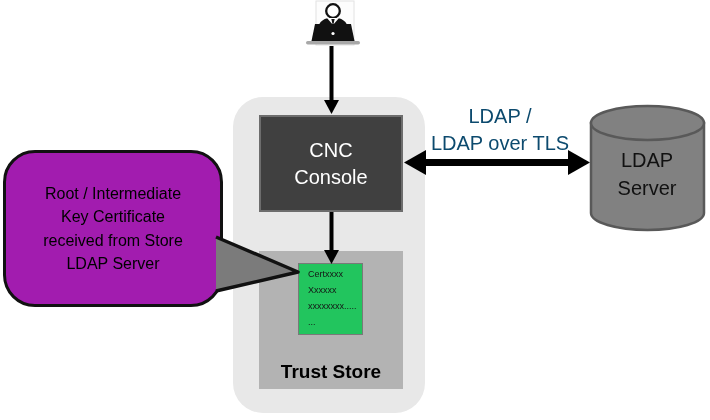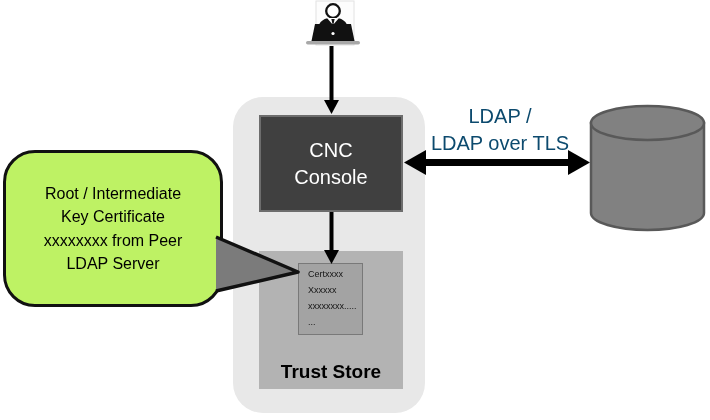--- a/index.html
+++ b/index.html
@@ -24,30 +24,30 @@
   .trust-box {
     position:absolute; left:259px; top:251px; width:144px; height:138px;
     background:#b3b3b3;
   }
   .trust-label {
     position:absolute; left:0; right:0; bottom:6px; text-align:center;
     font-weight:bold; font-size:19px; color:#000000;
   }
   .cert-box {
     position:absolute; left:298px; top:263px; width:65px; height:72px;
-    background:#a3a3a3; border:1px solid #797979; box-sizing:border-box;
+    background:#22c55e; border:1px solid #797979; box-sizing:border-box;
     color:#151515; font-size:9px; line-height:16px; padding:2px 0 0 9px;
   }
   .ldap-link-label {
     position:absolute; left:405px; top:103px; width:190px;
     text-align:center; font-size:20px; line-height:27px; color:#0c4a6e;
   }
   .callout-bubble {
     position:absolute; left:3px; top:150px; width:220px; height:157px;
-    background:#bef264; border:3.5px solid #111111; border-radius:32px;
+    background:#a21caf; border:3.5px solid #111111; border-radius:32px;
     box-sizing:border-box;
     display:flex; flex-direction:column; align-items:center; justify-content:center;
     font-size:16px; line-height:23.5px; color:#000000; text-align:center;
   }
   .ldap-server-label {
     position:absolute; left:590px; top:146px; width:114px;
     text-align:center; font-size:20px; line-height:28px; color:#111111;
   }
   .overlay {
     position:absolute; left:0; top:0; width:710px; height:420px;
@@ -78,21 +78,21 @@
   </div>
 
   <div class="ldap-link-label">
     <div>LDAP /</div>
     <div>LDAP over TLS</div>
   </div>
 
   <div class="callout-bubble">
     <div>Root / Intermediate</div>
     <div>Key Certificate</div>
-    <div>xxxxxxxx from Peer</div>
+    <div>received from Store</div>
     <div>LDAP Server</div>
   </div>
 
   <svg class="overlay" viewBox="0 0 710 420">
 
     <path d="M216,237 L298,272 L216,291" fill="#7b7b7b" stroke="#111111" stroke-width="3.5" stroke-linejoin="round"></path>
 
     <g>
       <rect x="316" y="1" width="38" height="44" fill="#fdfdfd" stroke="#e2e2e2" stroke-width="1"></rect>
       <circle cx="333" cy="11" r="6.8" fill="#ffffff" stroke="#111111" stroke-width="2.3"></circle>
@@ -119,14 +119,18 @@
       <polygon points="404,162.5 426,150 426,175" fill="#000000"></polygon>
       <polygon points="590,162.5 568,150 568,175" fill="#000000"></polygon>
     </g>
 
     <g>
       <path d="M591,123 L591,213 A56.5,17 0 0 0 704,213 L704,123 Z" fill="#818181" stroke="#595959" stroke-width="2.5"></path>
       <ellipse cx="647.5" cy="123" rx="56.5" ry="17" fill="#818181" stroke="#595959" stroke-width="2.5"></ellipse>
     </g>
   </svg>
 
+  <div class="ldap-server-label">
+    <div>LDAP</div>
+    <div>Server</div>
+  </div>
 
 </div>
 
 </body></html>

